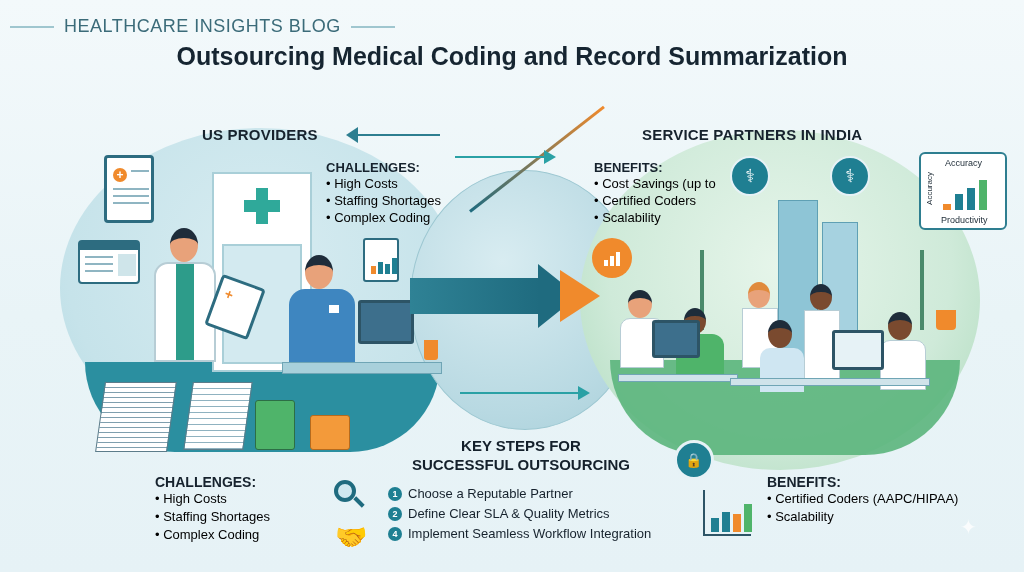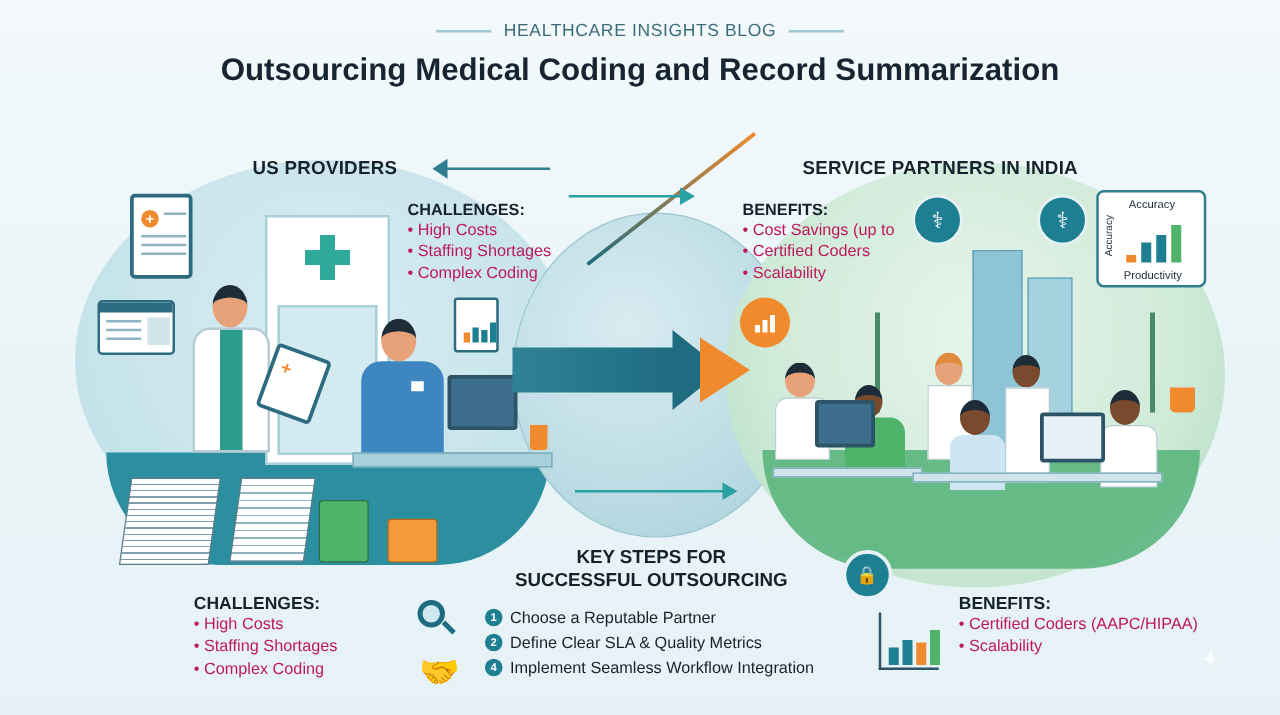--- a/index.html
+++ b/index.html
@@ -6,48 +6,48 @@
   html, body { width: 1024px; height: 572px; overflow: hidden; }
   body {
     font-family: "Liberation Sans", "DejaVu Sans", sans-serif;
     background: linear-gradient(180deg, #f3f9fb 0%, #e9f4f7 55%, #e6f2f6 100%);
     color: #14202b;
     position: relative;
   }
   .abs { position: absolute; }
 
   
-  .eyebrow { left: 0; width: 1024px; top: 16px; text-align: center; font-size: 14px; letter-spacing: 0.5px; color: #3b6b79; }
+  .eyebrow { left: 0; width: 1024px; top: 16px; text-align: left; font-size: 18px; letter-spacing: 0.5px; color: #3b6b79; }
   .eyebrow .line { display: inline-block; width: 44px; height: 2px; background: #9fc6cf; vertical-align: middle; margin: 0 10px; }
   .title { left: 0; width: 1024px; top: 40px; text-align: center; font-size: 25px; font-weight: bold; line-height: 32px; color: #162531; }
 
   
   .circle-left { left: 60px; top: 128px; width: 400px; height: 320px; border-radius: 50%; background: radial-gradient(circle at 50% 40%, #d7ecf1 0%, #c6e3ea 70%, #b5dbe4 100%); }
   .desk-floor-left { left: 85px; top: 362px; width: 355px; height: 90px; border-radius: 0 0 180px 180px; background: #2b8fa0; }
   .circle-right { left: 580px; top: 130px; width: 400px; height: 340px; border-radius: 50%; background: radial-gradient(circle at 50% 40%, #e6f5ea 0%, #cfead9 60%, #a9d8b8 100%); }
   .floor-right { left: 610px; top: 360px; width: 350px; height: 95px; border-radius: 0 0 175px 175px; background: #5bb57c; opacity: 0.9; }
   .globe { left: 410px; top: 170px; width: 230px; height: 260px; border-radius: 50%; background: radial-gradient(circle at 40% 35%, #d8ecf1 0%, #b8d9e2 70%, #a8cfd9 100%); border: 1px solid #9cc7d1; }
 
   
   .h-section { font-size: 15px; font-weight: bold; letter-spacing: 0.2px; color: #16222d; }
   .h-sub { font-size: 13px; font-weight: bold; color: #16222d; }
-  .bullet-list { list-style: none; font-size: 13px; line-height: 17px; color: #be185d; }
+  .bullet-list { list-style: none; font-size: 13px; line-height: 17px; color: #000000; }
   .bullet-list li::before { content: "• "; }
 
   .steps { list-style: none; font-size: 13px; line-height: 20px; color: #16222d; }
   .step-num { display: inline-block; width: 14px; height: 14px; border-radius: 50%; background: #1e7f92; color: #fff; font-size: 9px; line-height: 14px; text-align: center; font-weight: bold; margin-right: 6px; vertical-align: 1px; }
 
   
   .arrow-band { left: 410px; top: 278px; width: 130px; height: 36px; background: linear-gradient(90deg, #2f8295, #1f6b7f); }
   .arrow-head-teal { left: 538px; top: 264px; width: 0; height: 0; border-top: 32px solid transparent; border-bottom: 32px solid transparent; border-left: 40px solid #1f6b7f; }
   .arrow-orange { left: 560px; top: 270px; width: 0; height: 0; border-top: 26px solid transparent; border-bottom: 26px solid transparent; border-left: 40px solid #f08a2c; }
 
   
   .bubble { border-radius: 50%; display: flex; align-items: center; justify-content: center; color: #fff; font-size: 18px; }
-  .chart-card { left: 877px; top: 152px; width: 88px; height: 78px; background: #fff; border: 2px solid #2e7e90; border-radius: 6px; font-size: 9px; color: #1c2a35; }
+  .chart-card { left: 919px; top: 152px; width: 88px; height: 78px; background: #fff; border: 2px solid #2e7e90; border-radius: 6px; font-size: 9px; color: #1c2a35; }
 
   .sparkle { left: 960px; top: 515px; width: 20px; height: 20px; color: #fff; font-size: 20px; opacity: 0.8; }
 </style>
 </head>
 <body>
 
 <div class="abs eyebrow">
   <span class="line"></span><span>HEALTHCARE INSIGHTS BLOG</span><span class="line"></span>
 </div>
 <div class="abs title">

